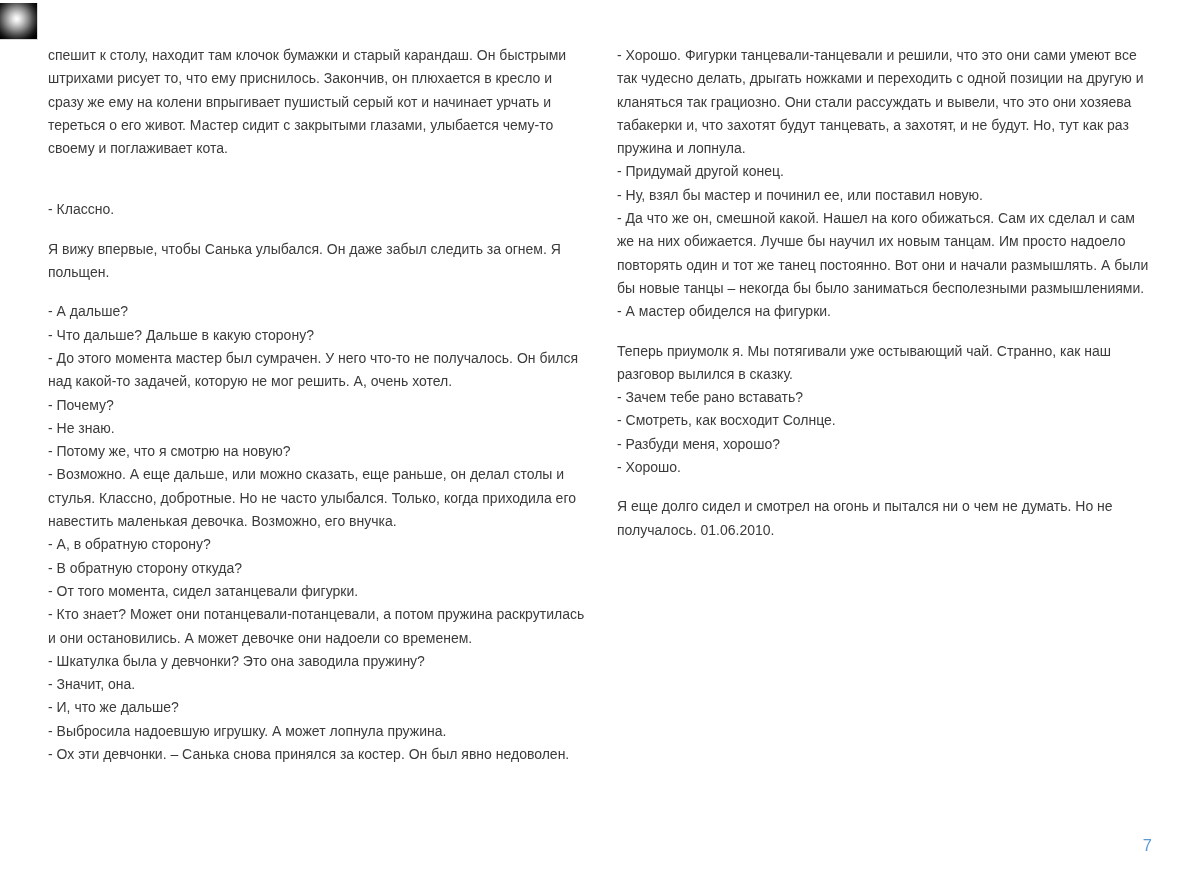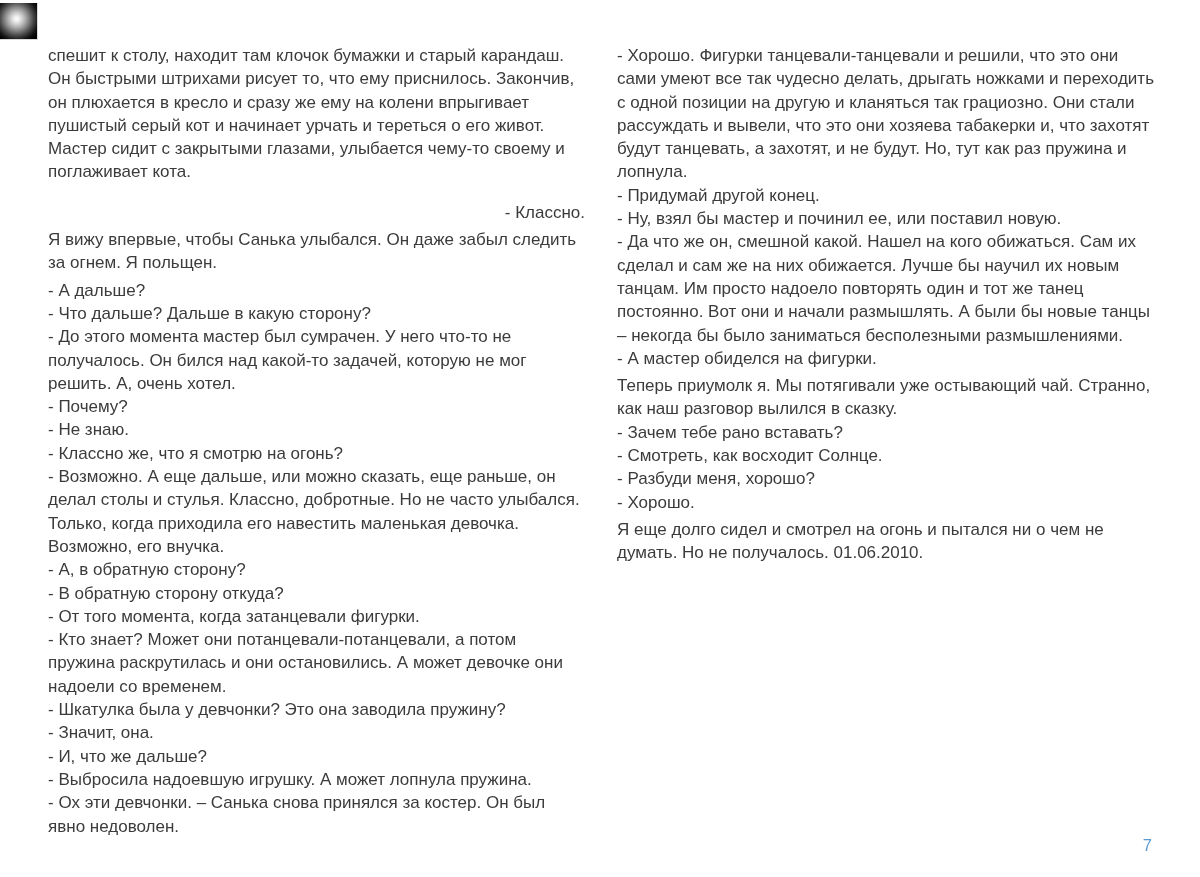--- a/index.html
+++ b/index.html
@@ -34,27 +34,27 @@
     top: 44px;
     width: 1106px;
     display: flex;
     gap: 32px;
   }
   .col {
     width: 537px;
   }
   .col p {
     margin: 0;
-    font-size: 17px;
+    font-size: 14px;
     line-height: 23.3px;
     text-align: left;
     white-space: normal;
   }
-  .col p.gap-small { margin-top: 4px; }
-  .col p.gap-line  { margin-top: 17px; text-align: right; }
+  .col p.gap-small { margin-top: 16px; }
+  .col p.gap-line  { margin-top: 38px; }
   .page-number {
     position: absolute;
     top: 835px;
     right: 48px;
     font-size: 16.5px;
     line-height: 20px;
     color: #5b9bd5;
   }
 </style>
 </head>
@@ -66,25 +66,25 @@
   <div class="content">
     <div class="col" id="col-left">
         <p>спешит к столу, находит там клочок бумажки и старый карандаш. Он быстрыми штрихами рисует то, что ему приснилось. Закончив, он плюхается в кресло и сразу же ему на колени впрыгивает пушистый серый кот и начинает урчать и тереться о его живот. Мастер сидит с закрытыми глазами, улыбается чему-то своему и поглаживает кота.</p>
         <p class="gap-line">- Классно.</p>
         <p class="gap-small">Я вижу впервые, чтобы Санька улыбался. Он даже забыл следить за огнем. Я польщен.</p>
         <p class="gap-small">- А дальше?</p>
         <p>- Что дальше? Дальше в какую сторону?</p>
         <p>- До этого момента мастер был сумрачен. У него что-то не получалось. Он бился над какой-то задачей, которую не мог решить. А, очень хотел.</p>
         <p>- Почему?</p>
         <p>- Не знаю.</p>
-        <p>- Классно же, что я смотрю на огонь?</p>
+        <p>- Потому же, что я смотрю на новую?</p>
         <p>- Возможно. А еще дальше, или можно сказать, еще раньше, он делал столы и стулья. Классно, добротные. Но не часто улыбался. Только, когда приходила его навестить маленькая девочка. Возможно, его внучка.</p>
         <p>- А, в обратную сторону?</p>
         <p>- В обратную сторону откуда?</p>
-        <p>- От того момента, когда затанцевали фигурки.</p>
+        <p>- От того момента, сидел затанцевали фигурки.</p>
         <p>- Кто знает? Может они потанцевали-потанцевали, а потом пружина раскрутилась и они остановились. А может девочке они надоели со временем.</p>
         <p>- Шкатулка была у девчонки? Это она заводила пружину?</p>
         <p>- Значит, она.</p>
         <p>- И, что же дальше?</p>
         <p>- Выбросила надоевшую игрушку. А может лопнула пружина.</p>
         <p>- Ох эти девчонки. – Санька снова принялся за костер. Он был явно недоволен.</p>
       </div>
     <div class="col" id="col-right">
         <p>- Хорошо. Фигурки танцевали-танцевали и решили, что это они сами умеют все так чудесно делать, дрыгать ножками и переходить с одной позиции на другую и кланяться так грациозно. Они стали рассуждать и вывели, что это они хозяева табакерки и, что захотят будут танцевать, а захотят, и не будут. Но, тут как раз пружина и лопнула.</p>
         <p>- Придумай другой конец.</p>

